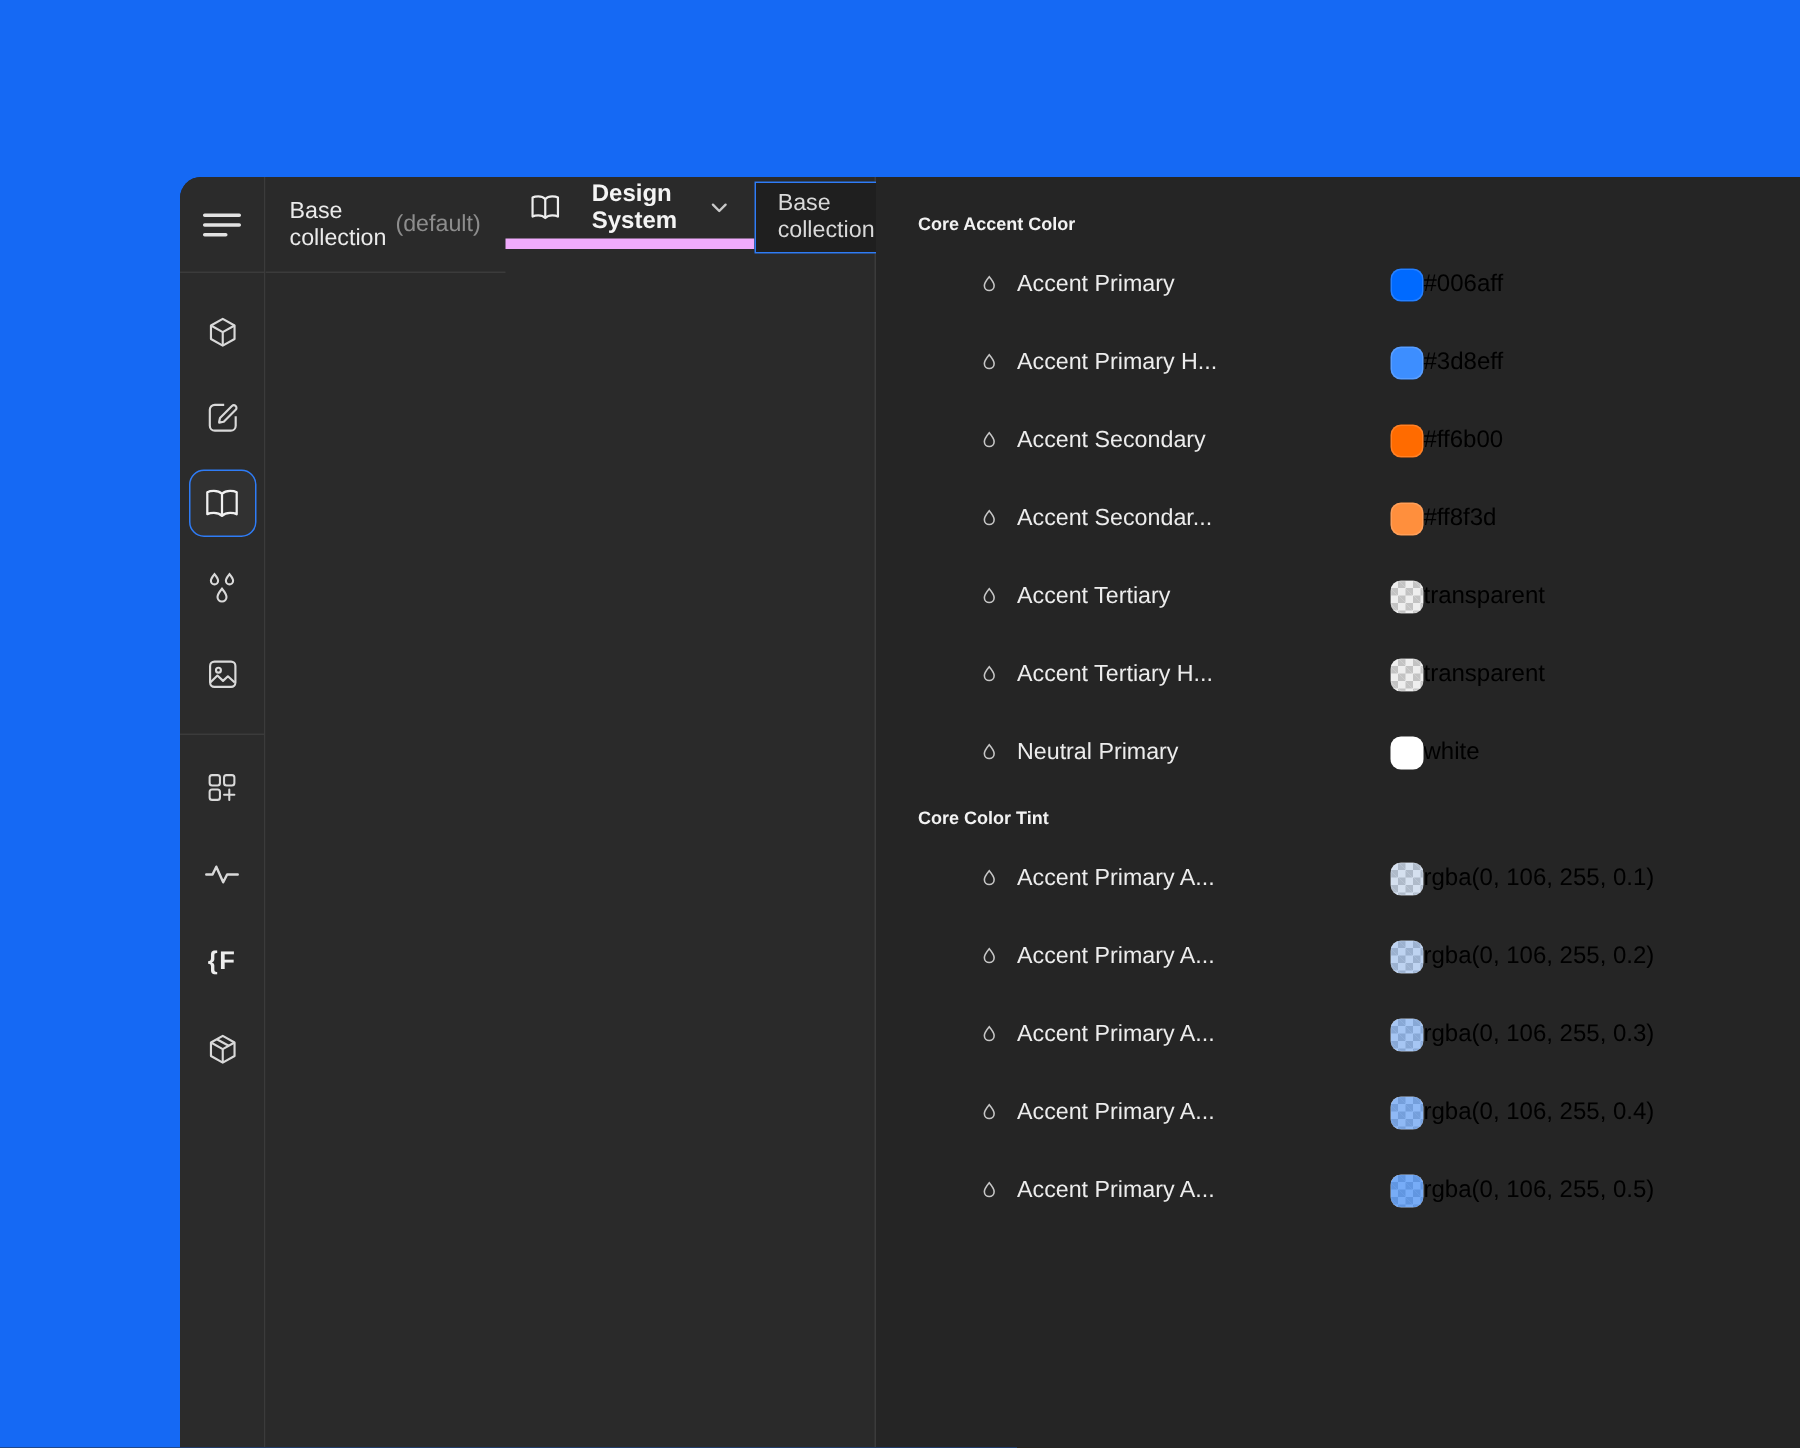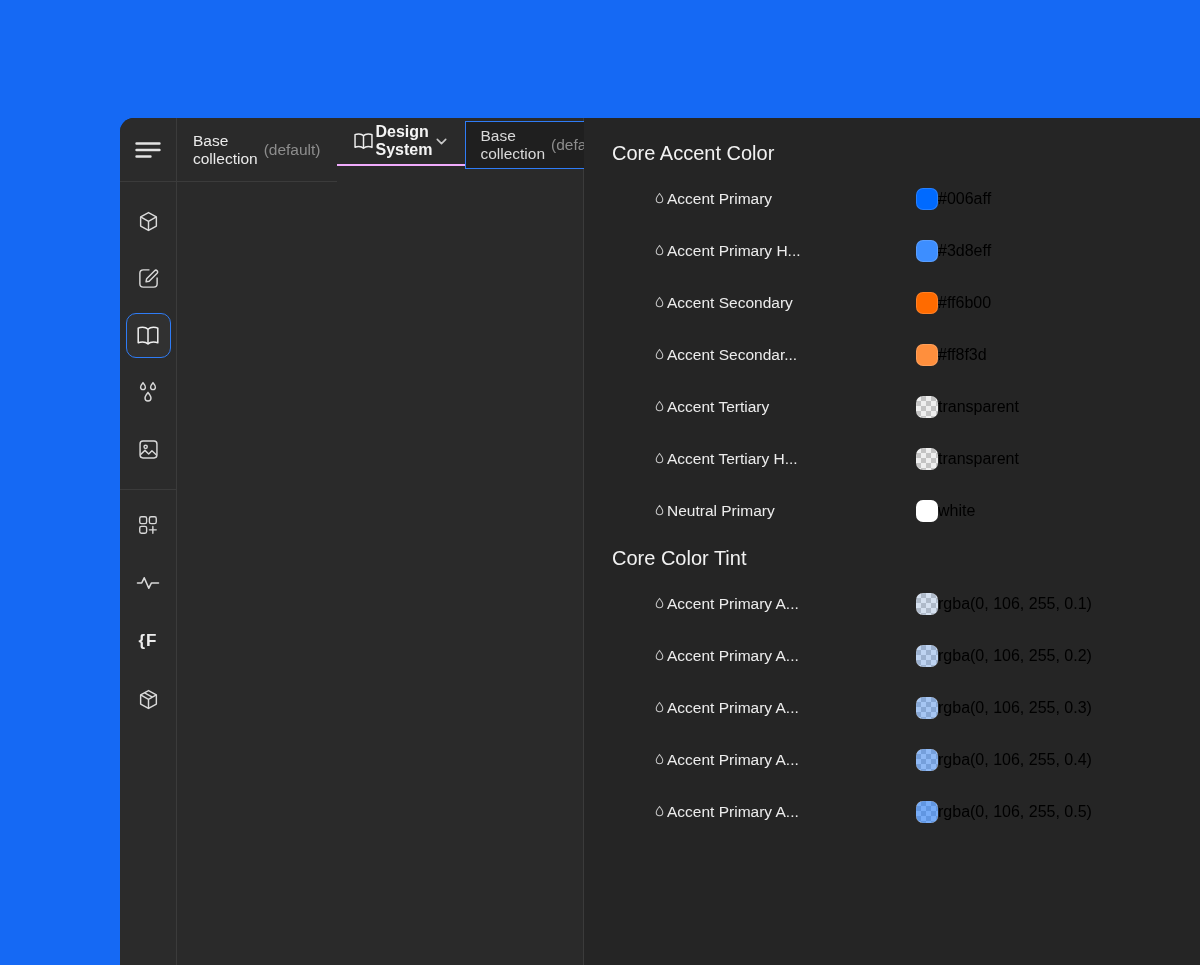--- a/index.html
+++ b/index.html
@@ -51,41 +51,41 @@
   }
   .panel-header {
     height: 64px; flex: 0 0 64px;
     border-bottom: 1px solid #3b3b3b;
     display: flex; align-items: center; gap: 6px;
     padding: 0 16px; font-size: 15.5px; color: #eaeaea;
   }
   .muted { color: #8d8d8d; }
   .ds-row {
     height: 48px; flex: 0 0 48px;
-    border-bottom: 2px solid #f0abfc;
-    display: flex; align-items: center; gap: 2px;
+    border-bottom: 7px solid #f0abfc;
+    display: flex; align-items: center; gap: 21px;
     padding: 0 16px; cursor: pointer;
   }
   .ds-name { font-size: 16px; font-weight: 700; color: #f4f4f4; }
   .chev { margin-left: auto; display: flex; align-items: center; }
   .sel-row {
     height: 48px; flex: 0 0 48px; margin-top: 3px;
     border: 1.5px solid var(--selection-border, #2f7cf6);
     background: #1f1f1f;
     display: flex; align-items: center; gap: 6px;
     padding: 0 14px; font-size: 15.5px; color: #d9d9d9; cursor: pointer;
   }
 
   
   .main { flex: 1; background: #252525; padding: 14px 28px 0; overflow: hidden; }
-  .section-title { font-size: 20px; font-weight: 400; color: #f2f2f2; padding: 10px 0 8px; }
+  .section-title { font-size: 12px; font-weight: 700; color: #f2f2f2; padding: 10px 0 8px; }
   .var-row { height: 52px; display: flex; align-items: center; padding-left: 40px; }
   .drop-icon { width: 14px; display: flex; justify-content: center; }
   .var-name {
-    margin-left: 1px; width: 249px;
+    margin-left: 12px; width: 249px;
     font-size: 15.5px; color: #ececec;
     white-space: nowrap; overflow: hidden;
   }
   .swatch {
     flex: 0 0 22px; width: 22px; height: 22px;
     border-radius: 7px; position: relative; overflow: hidden;
     box-shadow: inset 0 0 0 1px rgba(255,255,255,0.15);
     cursor: pointer;
   }
   .checker {

